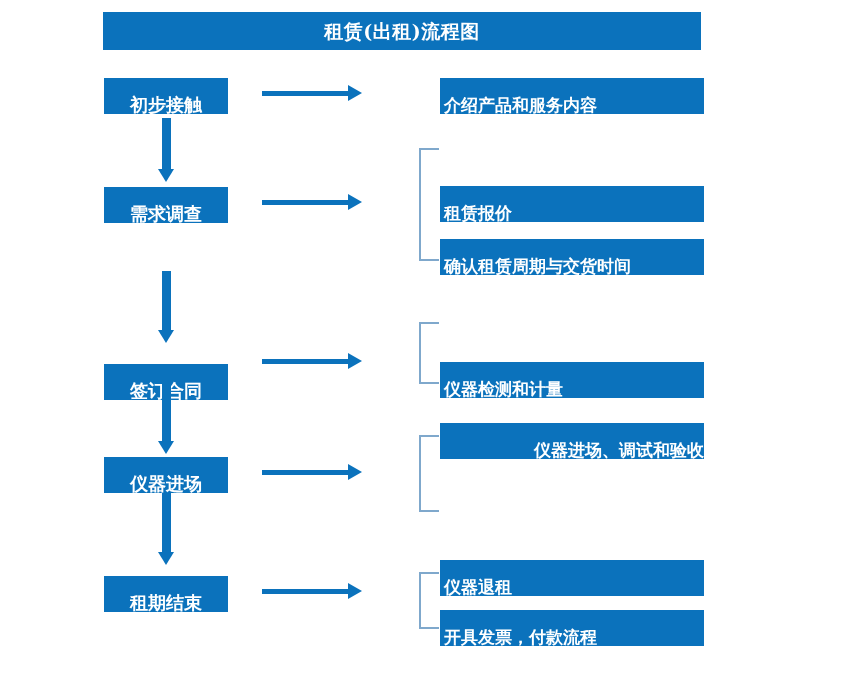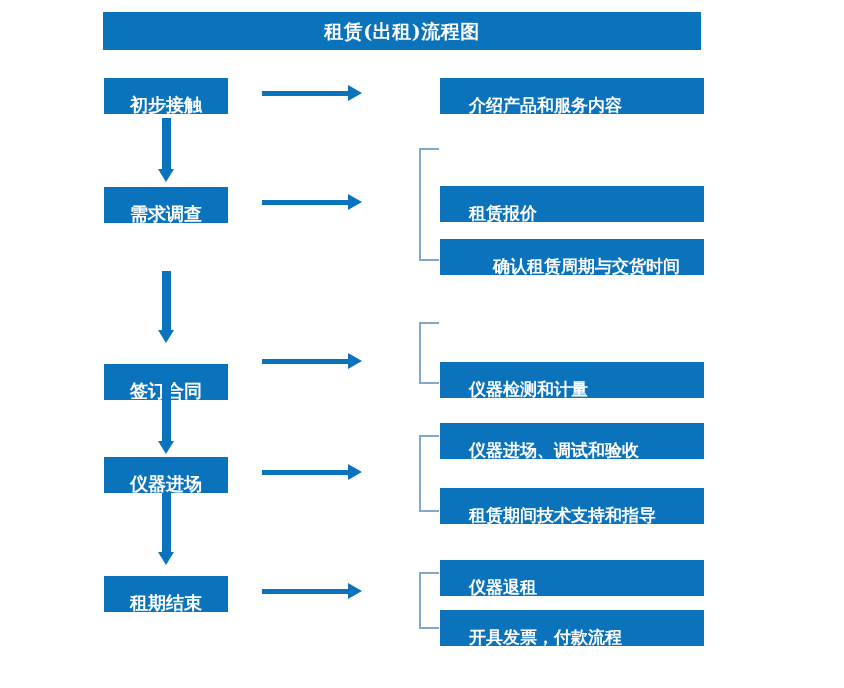--- a/index.html
+++ b/index.html
@@ -66,21 +66,21 @@
     width: 124px;
     height: 36px;
     justify-content: center;
   }
   
   .node.detail {
     left: 440px;
     width: 264px;
     height: 36px;
     justify-content: flex-start;
-    padding-left: 29px;
+    padding-left: 4px;
   }
   .node.detail .node-text {
     font-size: 17px;
   }
 
   
   .v-arrow {
     position: absolute;
     left: 162px;
     width: 9px;
@@ -172,21 +172,21 @@
   <div class="h-arrow" style="top:194px;">
     <div class="stem"></div>
     <div class="head"></div>
   </div>
 
   <div class="bracket" style="top:148px; height:113px;"></div>
 
   <div class="node detail" style="top:186px;">
     <span class="node-text">租赁报价</span>
   </div>
-  <div class="node detail" style="top:239px;justify-content:center;">
+  <div class="node detail" style="top:239px;">
     <span class="node-text">确认租赁周期与交货时间</span>
   </div>
 
   <div class="v-arrow" style="top:271px; height:72px;">
     <div class="stem" style="height:59px;"></div>
     <div class="head"></div>
   </div>
 
   <div class="node stage" style="top:364px;">
     <span class="node-text">签订合同</span>
@@ -210,25 +210,22 @@
   <div class="node stage" style="top:457px;">
     <span class="node-text">仪器进场</span>
   </div>
   <div class="h-arrow" style="top:464px;">
     <div class="stem"></div>
     <div class="head"></div>
   </div>
 
   <div class="bracket" style="top:435px; height:77px;"></div>
 
-  <div class="node detail" style="top:423px;">
+  <div class="node detail" style="top:423px;justify-content:flex-end;">
     <span class="node-text">仪器进场、调试和验收</span>
-  </div>
-  <div class="node detail" style="top:488px;">
-    <span class="node-text">租赁期间技术支持和指导</span>
   </div>
 
   <div class="v-arrow" style="top:493px; height:72px;">
     <div class="stem" style="height:59px;"></div>
     <div class="head"></div>
   </div>
 
   <div class="node stage" style="top:576px;">
     <span class="node-text">租期结束</span>
   </div>

